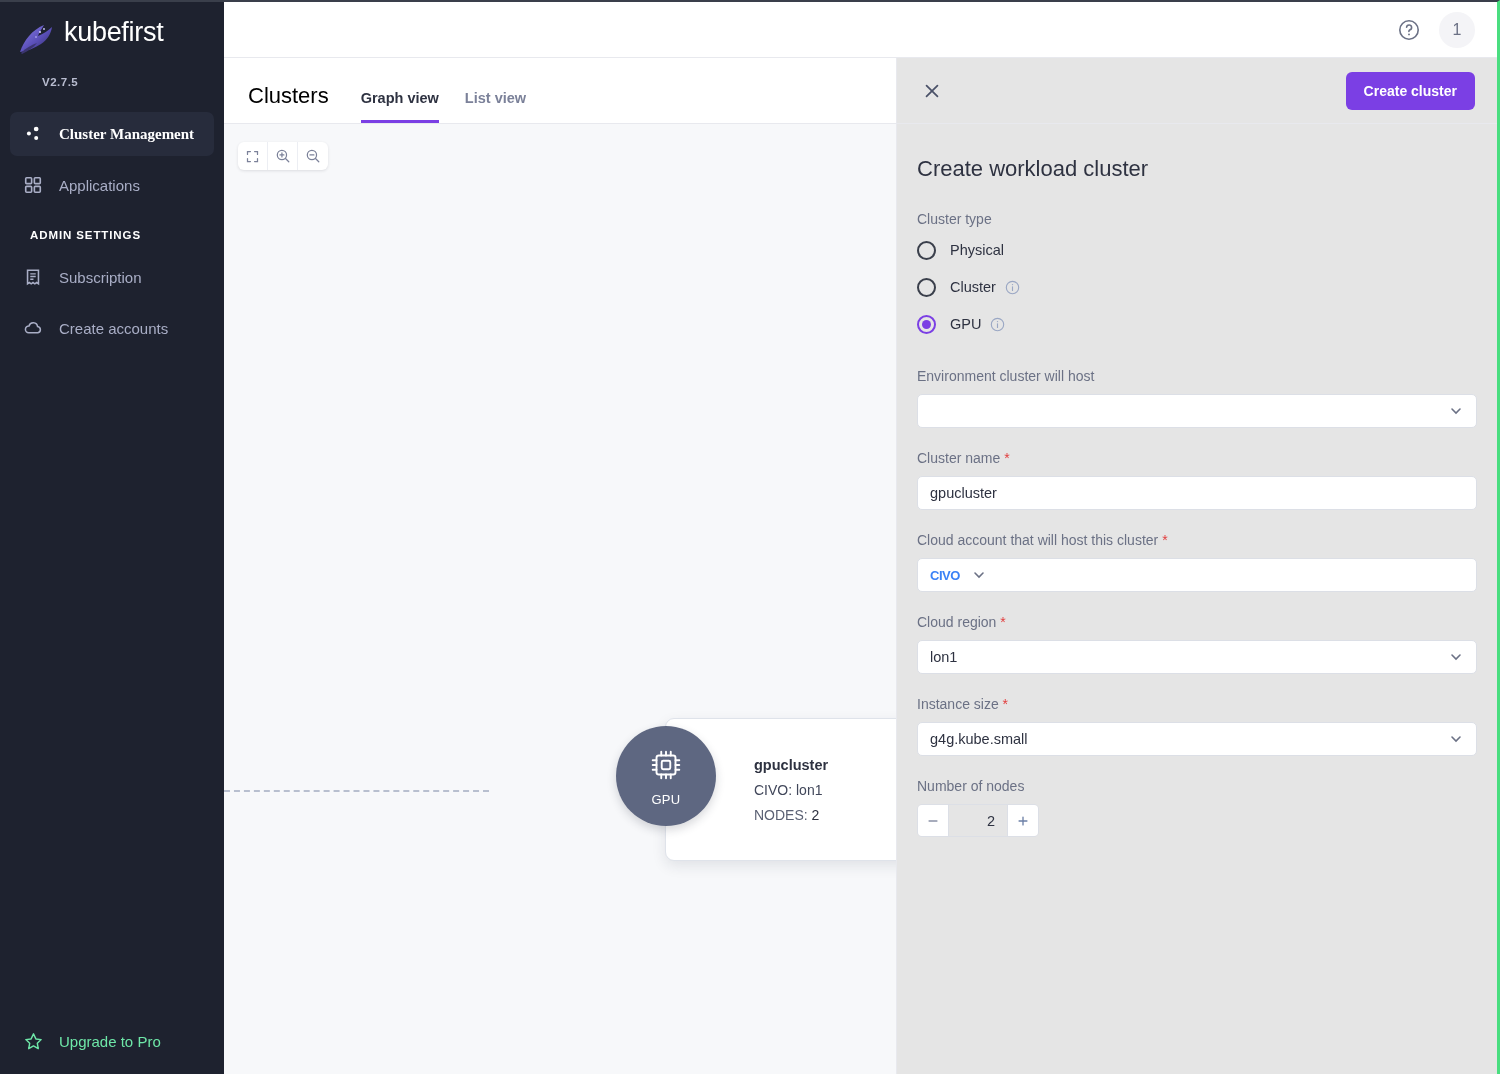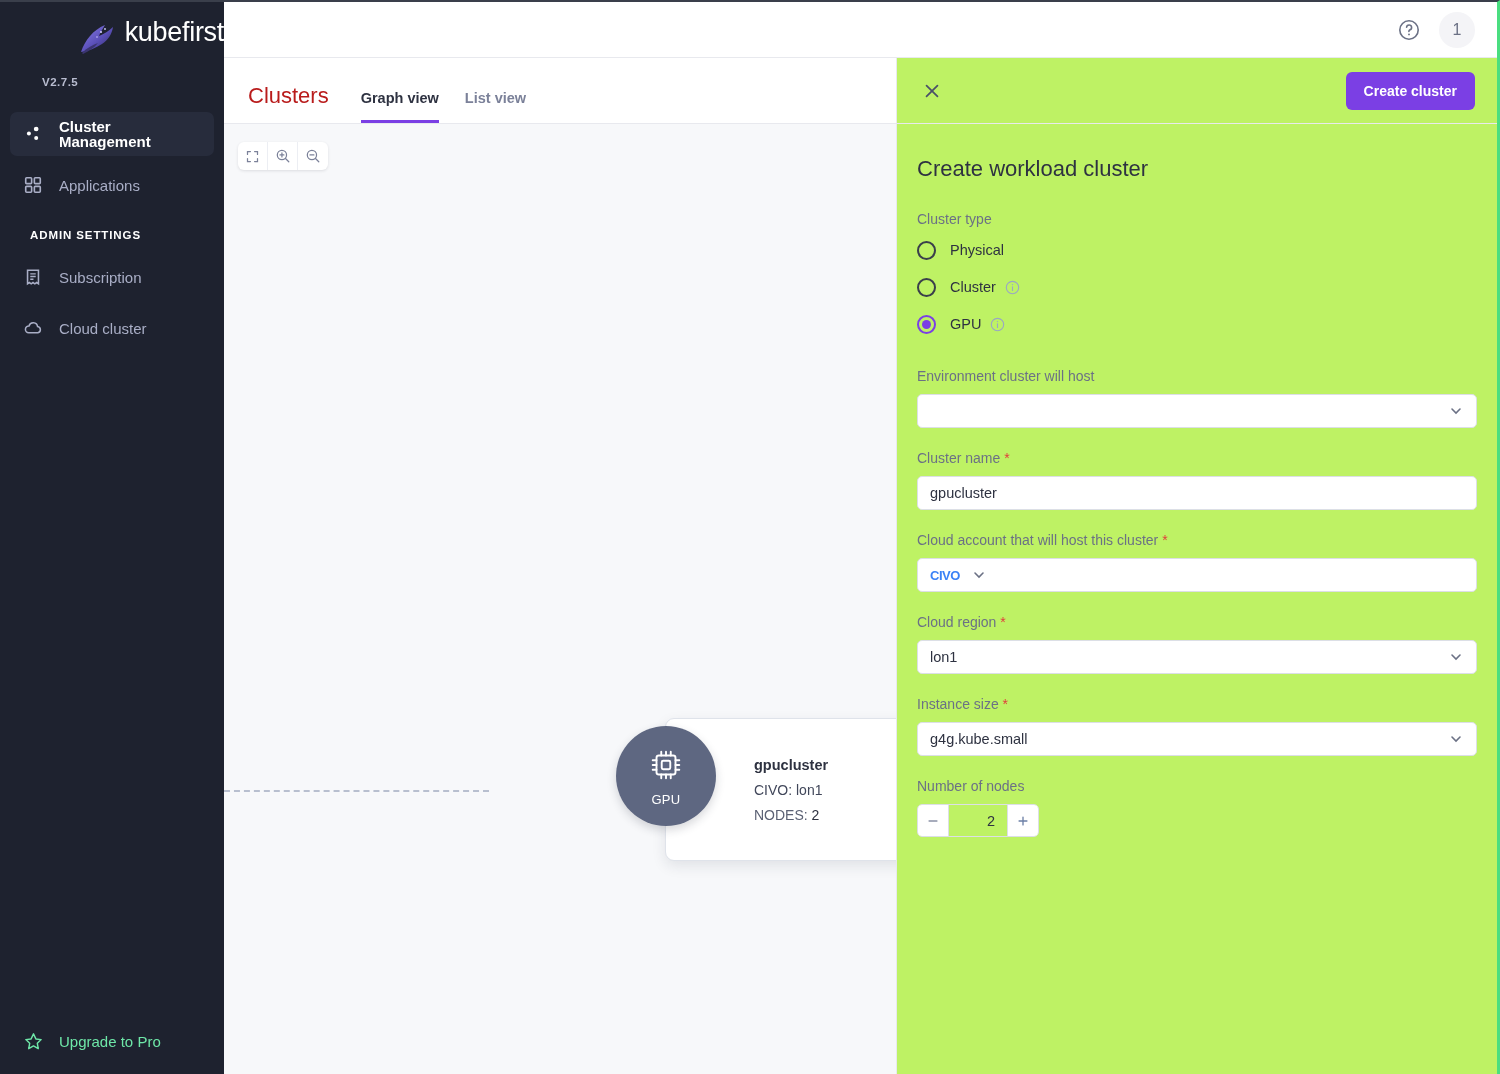--- a/index.html
+++ b/index.html
@@ -21,21 +21,20 @@
   .sidebar {
     width: 224px; flex: 0 0 224px;
     background: #1e222f;
     display: flex; flex-direction: column;
     position: relative;
   }
   .logo-wrap {
     display: flex; align-items: flex-start;
     padding: 14px 0 0 14px;
     height: 72px;
-    justify-content: flex-end;
   }
   .logo-mark { width: 44px; height: 42px; flex: 0 0 44px; margin-top: 2px; }
   .logo-text-wrap { margin-left: 6px; }
   .logo-text {
     color: #ffffff; font-size: 27px; font-weight: 400;
     letter-spacing: -0.3px; line-height: 32px;
   }
   .logo-version {
     color: #b9bdd0; font-size: 11.5px; font-weight: 700;
     letter-spacing: 0.5px; margin-top: 2px; margin-left: 42px;
@@ -45,21 +44,21 @@
   .nav-item {
     display: flex; align-items: center;
     height: 44px;
     margin: 0 10px 7px 10px;
     padding: 0 12px;
     border-radius: 7px;
     cursor: pointer;
     color: #a9aec6;
     font-size: 15px;
   }
-  .nav-item.active { background: #272c3c; color: #ffffff; font-weight: 700; }
+  .nav-item.active { background: #272c3c; color: #ffffff; font-weight: 700; font-family: Liberation Serif, serif; }
   .nav-icon {
     width: 22px; height: 22px; flex: 0 0 22px;
     margin-right: 15px;
     display: flex; align-items: center; justify-content: center;
   }
   .nav-label { line-height: 1; }
 
   .nav-section-title {
     color: #ffffff; font-size: 11.5px; font-weight: 700;
     letter-spacing: 0.9px;
@@ -101,21 +100,21 @@
     border-right: 1px solid #e8e9ee;
   }
   .page-head {
     height: 66px; flex: 0 0 66px;
     background: #ffffff;
     border-bottom: 1px solid #e8e9ee;
     display: flex; align-items: flex-end;
     padding: 0 0 0 24px;
   }
   .page-title {
-    font-size: 22px; color: #b91c1c; font-weight: 400;
+    font-size: 22px; color: #000000; font-weight: 400;
     padding-bottom: 14px; margin-right: 32px;
   }
   .tabs { display: flex; align-items: flex-end; gap: 26px; height: 100%; }
   .tab {
     font-size: 14.5px; color: #7b8199; font-weight: 700;
     padding-bottom: 14px; cursor: pointer;
     border-bottom: 3px solid transparent;
     align-self: flex-end;
   }
   .tab.active { color: #2e3241; border-bottom-color: #7b3fe4; text-align: right; }
@@ -168,21 +167,21 @@
     align-items: center; justify-content: center;
     box-shadow: 0 4px 10px rgba(32,38,58,0.18);
   }
   .node-circle-label {
     color: #ffffff; font-size: 13px; margin-top: 4px; letter-spacing: 0.3px;
   }
 
   
   .panel {
     width: 600px; flex: 0 0 600px;
-    background: #bef264;
+    background: #e5e5e5;
     display: flex; flex-direction: column;
   }
   .panel-head {
     height: 66px; flex: 0 0 66px;
     border-bottom: 1px solid #e8e9ee;
     display: flex; align-items: center; justify-content: space-between;
     padding: 0 22px 0 20px;
   }
   .close-btn {
     width: 30px; height: 30px; cursor: pointer;
@@ -324,21 +323,21 @@
         </span>
         <span class="nav-label">Subscription</span>
       </div>
 
       <div class="nav-item">
         <span class="nav-icon">
           <svg viewBox="0 0 22 22" width="21" height="21" fill="none" stroke="#a9aec6" stroke-width="1.6">
             <path d="M6 15.5 a3.6 3.6 0 0 1 0.3-7.2 A4.6 4.6 0 0 1 15.3 9 a3.3 3.3 0 0 1 0.3 6.5 z"></path>
           </svg>
         </span>
-        <span class="nav-label">Cloud cluster</span>
+        <span class="nav-label">Create accounts</span>
       </div>
     </nav>
 
     <div class="upgrade">
       <span class="nav-icon">
         <svg viewBox="0 0 22 22" width="21" height="21" fill="none" stroke="#6ee7a8" stroke-width="1.5" stroke-linejoin="round">
           <path d="M11 3 l2.5 5.3 5.5 0.7 -4 3.9 1 5.6 -5-2.8 -5 2.8 1-5.6 -4-3.9 5.5-0.7 z"></path>
         </svg>
       </span>
       <span>Upgrade to Pro</span>

